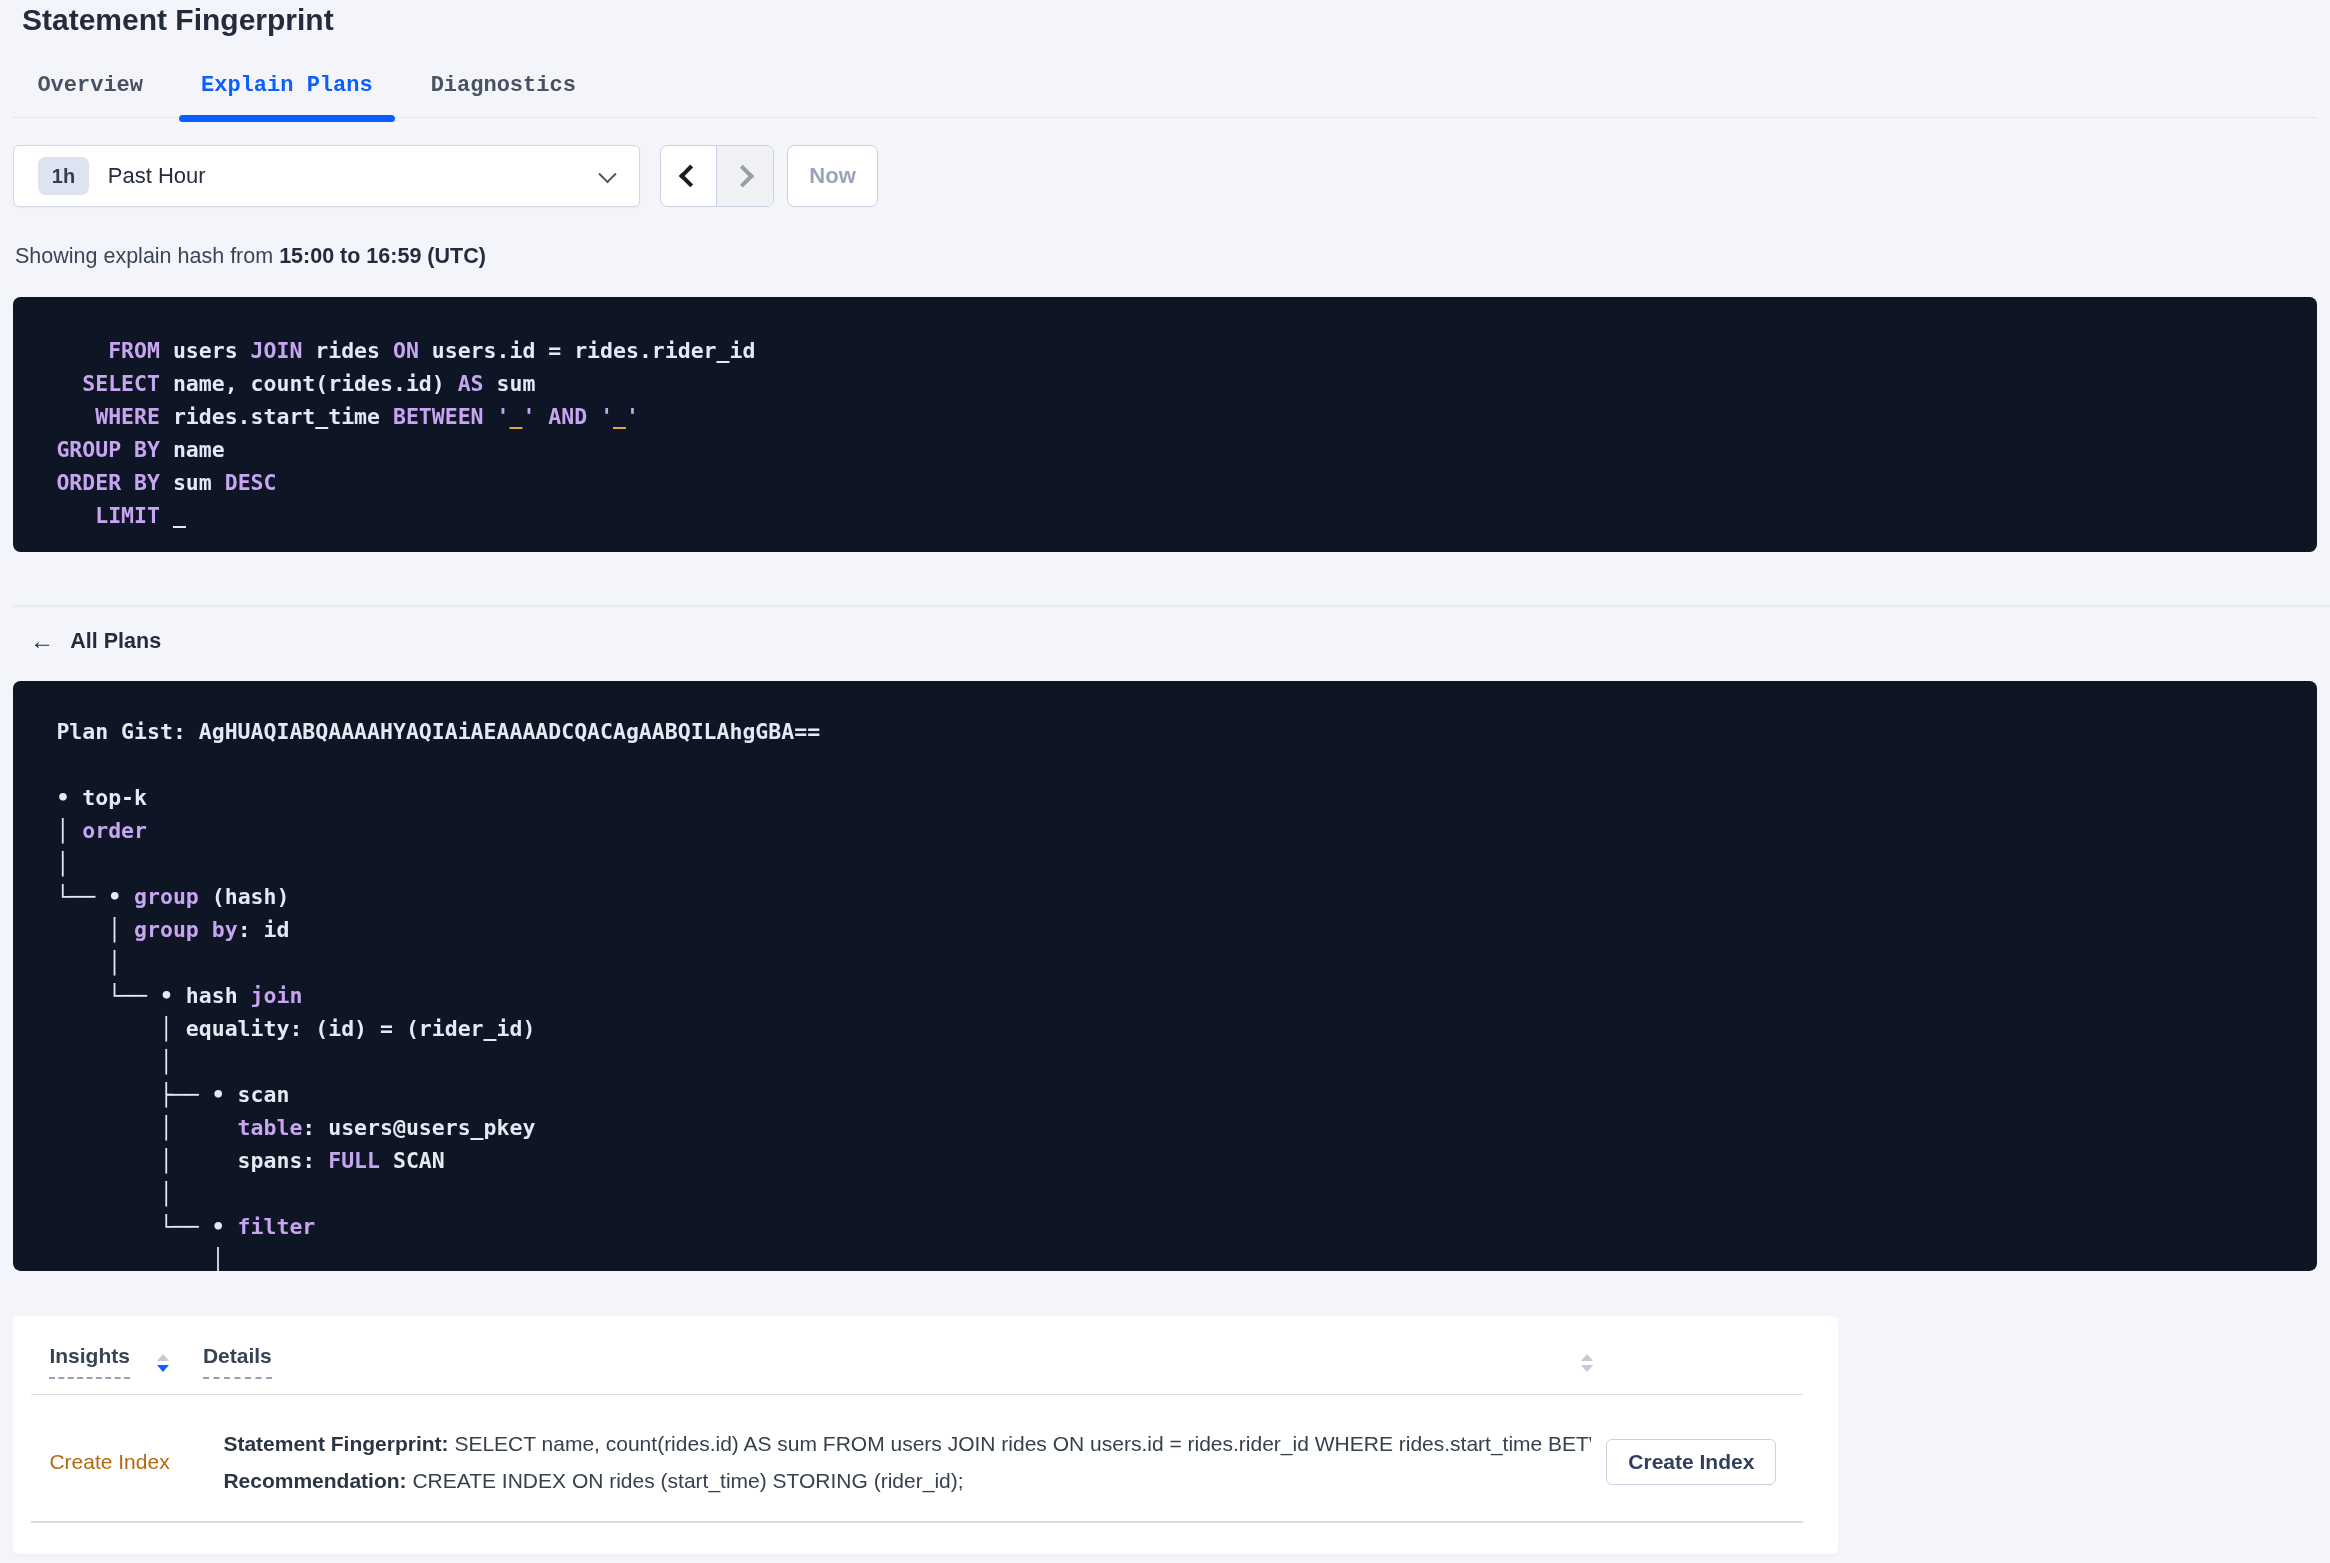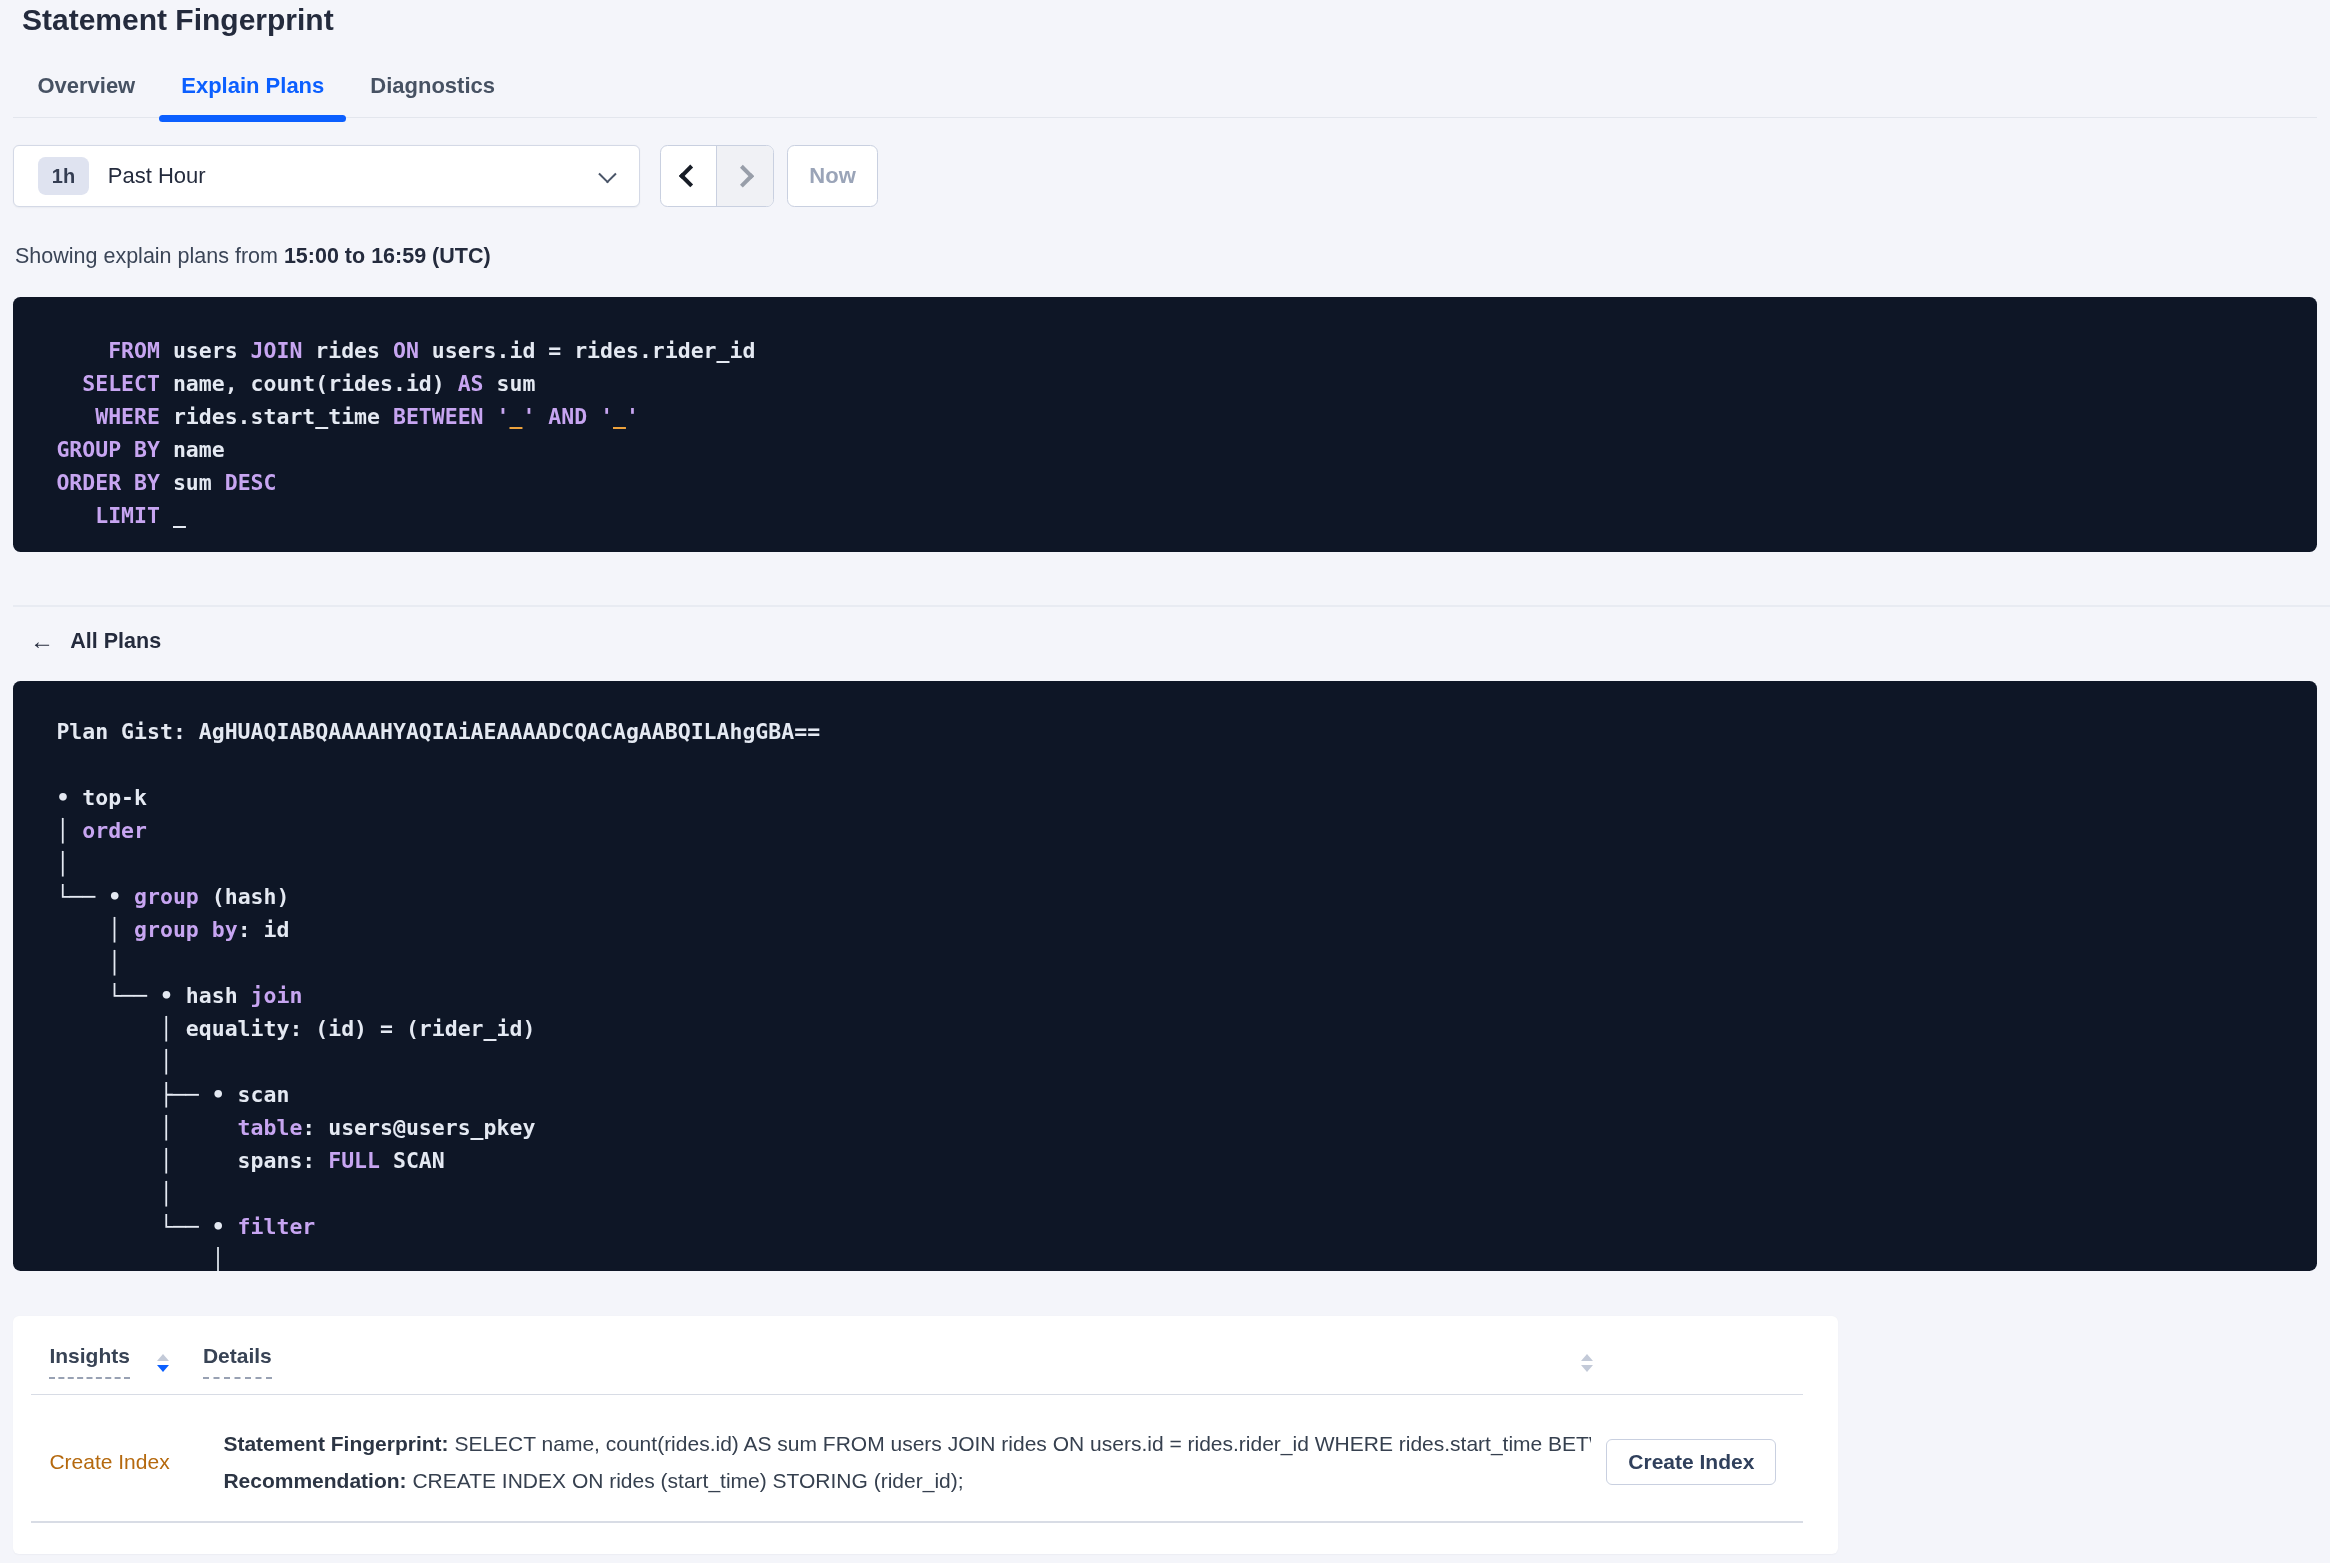--- a/index.html
+++ b/index.html
@@ -24,21 +24,21 @@
   }
   .page-title{
     padding:3px 0 0 22px;
     font-size:30px;line-height:33px;font-weight:700;color:var(--ink);
   }
   
   .tabs{
     margin:36px 13.4px 0 13.4px;
     padding-left:24px;
     border-bottom:1.5px solid var(--line);
-    display:flex;gap:46px;
+    display:flex;gap:58px;font-family:Liberation Mono, monospace;
   }
   .tab{
     position:relative;
     padding-bottom:18px;
     font-size:22px;line-height:27px;font-weight:600;color:#475263;
     cursor:pointer;white-space:nowrap;
   }
   .tab.active{color:var(--accent)}
   .tab.active::after{
     content:'';position:absolute;left:-22px;right:-22px;bottom:-5.2px;
@@ -159,21 +159,21 @@
       <span class="chev chev-left"></span>
     </div>
     <div class="arrow-btn">
       <span class="chev chev-right"></span>
     </div>
   </div>
   <div class="now-btn">Now</div>
 </div>
 
 <div class="showing">
-  <span>Showing explain plans from </span><b>15:00 to 16:59 (UTC)</b>
+  <span>Showing explain hash from </span><b>15:00 to 16:59 (UTC)</b>
 </div>
 
 <div class="code-card sql-card">
     <div class="cl"><span class="tk-k">    FROM</span><span class="tk-t"> users </span><span class="tk-k">JOIN</span><span class="tk-t"> rides </span><span class="tk-k">ON</span><span class="tk-t"> users.id = rides.rider_id</span></div>
     <div class="cl"><span class="tk-k">  SELECT</span><span class="tk-t"> name, count(rides.id) </span><span class="tk-k">AS</span><span class="tk-t"> sum</span></div>
     <div class="cl"><span class="tk-k">   WHERE</span><span class="tk-t"> rides.start_time </span><span class="tk-k">BETWEEN</span><span class="tk-t"> </span><span class="tk-k">'</span><span class="tk-o">_</span><span class="tk-k">'</span><span class="tk-t"> </span><span class="tk-k">AND</span><span class="tk-t"> </span><span class="tk-k">'</span><span class="tk-o">_</span><span class="tk-k">'</span></div>
     <div class="cl"><span class="tk-k">GROUP BY</span><span class="tk-t"> name</span></div>
     <div class="cl"><span class="tk-k">ORDER BY</span><span class="tk-t"> sum </span><span class="tk-k">DESC</span></div>
     <div class="cl"><span class="tk-k">   LIMIT</span><span class="tk-t"> _</span></div>
   </div>

